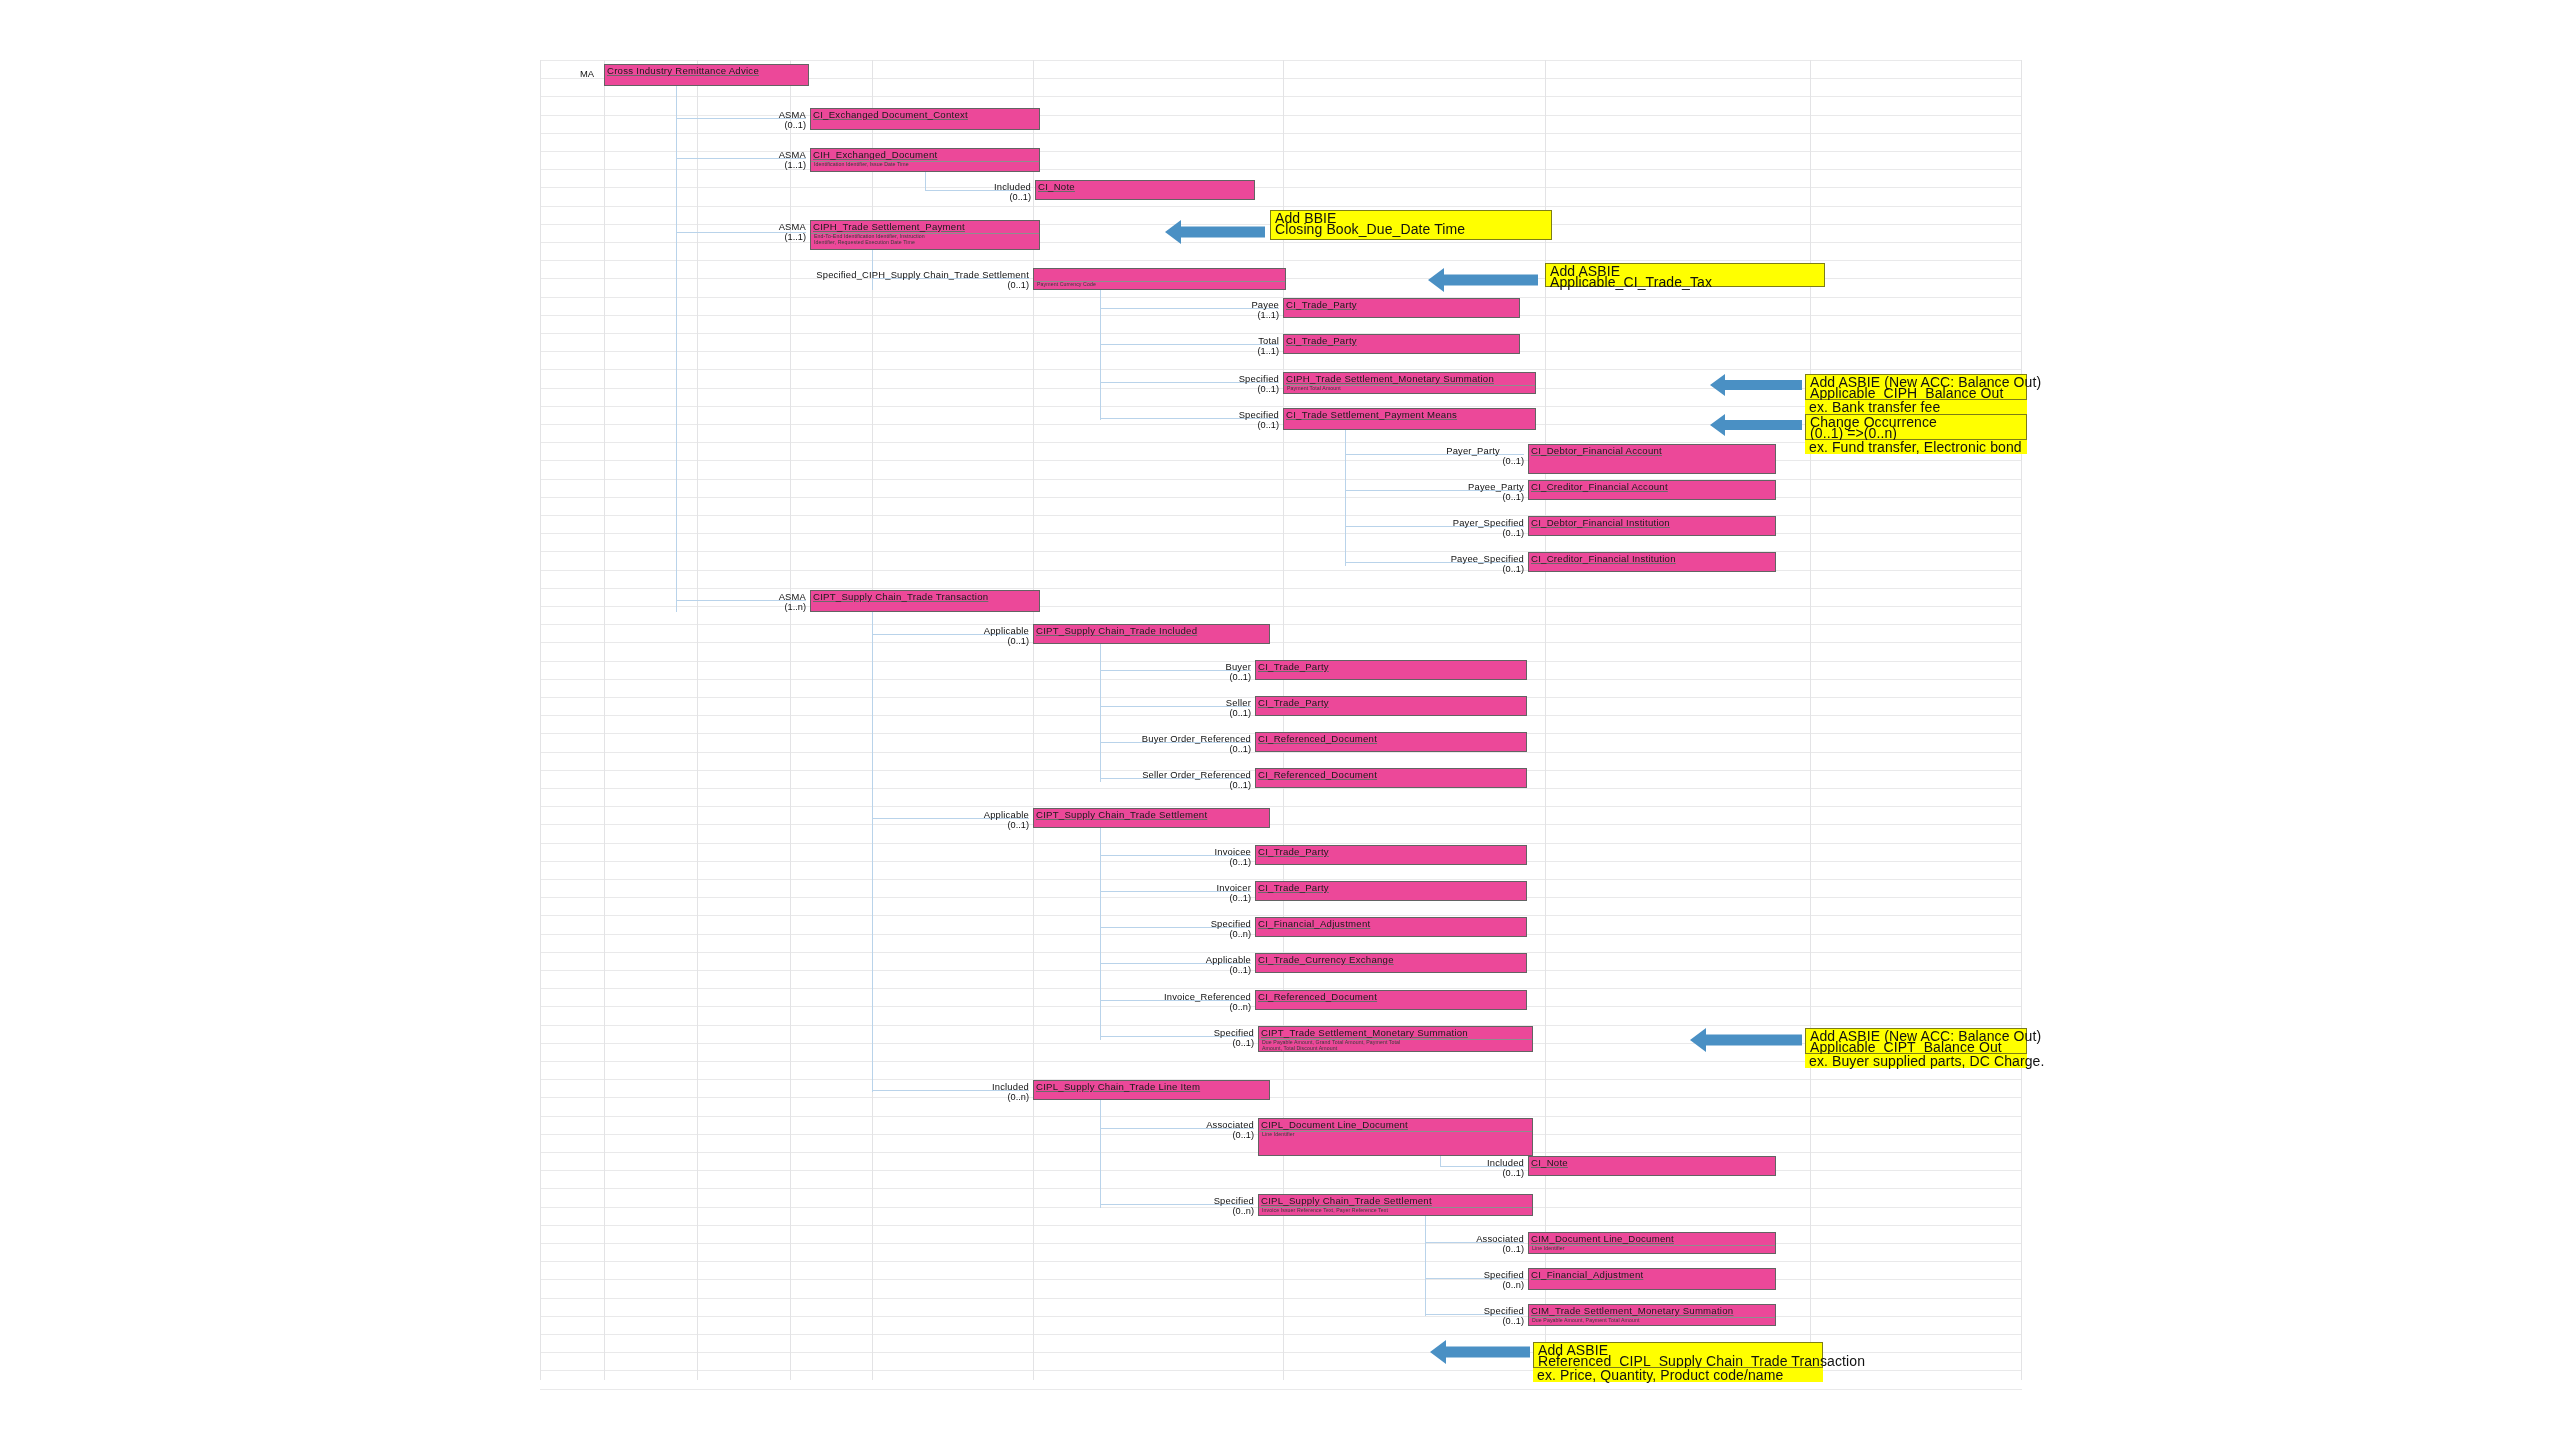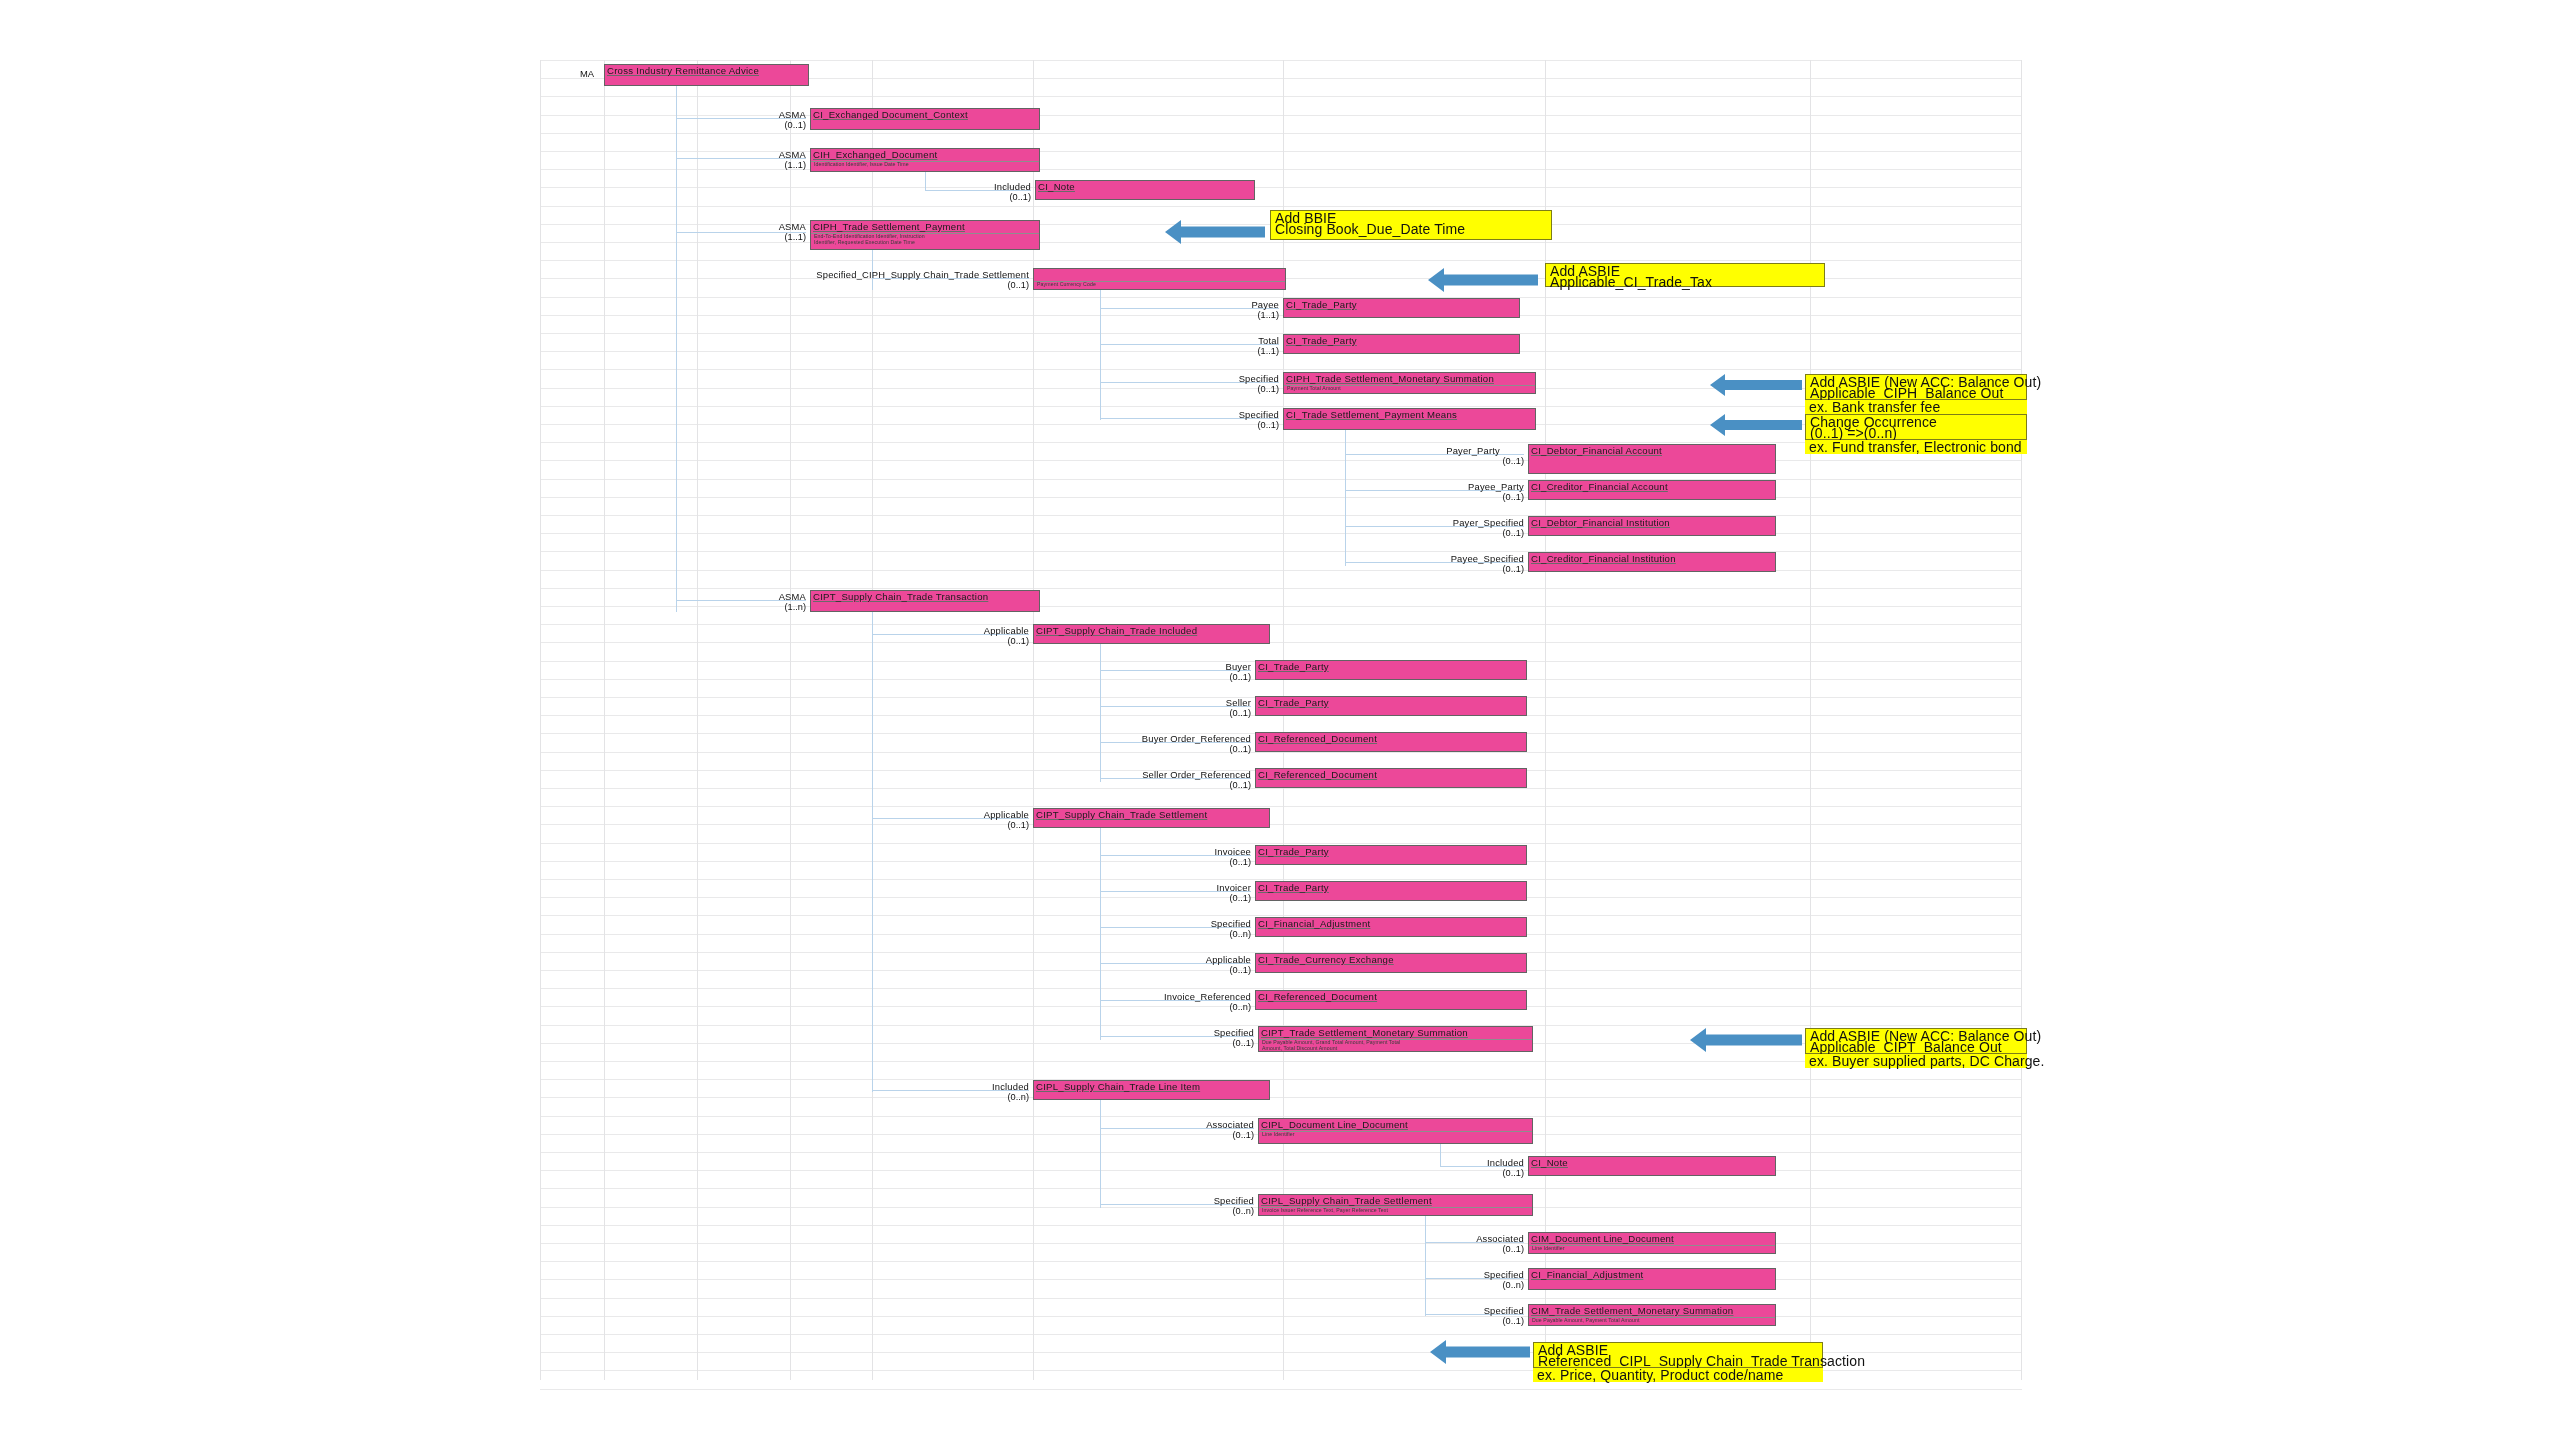--- a/index.html
+++ b/index.html
@@ -329,21 +329,21 @@
         <div class="at">Due Payable Amount, Grand Total Amount, Payment Total
 Amount, Total Discount Amount</div>
       </div>
       <div class="role" style="left:729px;top:1081px;width:300px;">Included</div>
       <div class="card" style="left:729px;top:1092px;width:300px;">(0..n)</div>
       <div class="node" style="left:1033px;top:1080px;width:237px;height:20px;">
         <div class="nm">CIPL_Supply Chain_Trade Line Item</div>
       </div>
       <div class="role" style="left:954px;top:1119px;width:300px;">Associated</div>
       <div class="card" style="left:954px;top:1130px;width:300px;">(0..1)</div>
-      <div class="node hdrline" style="left:1258px;top:1118px;width:275px;height:26px;">
+      <div class="node hdrline" style="left:1258px;top:1118px;width:275px;height:38px;">
         <div class="nm">CIPL_Document Line_Document</div>
         <div class="at">Line Identifier</div>
       </div>
       <div class="role" style="left:1224px;top:1157px;width:300px;">Included</div>
       <div class="card" style="left:1224px;top:1168px;width:300px;">(0..1)</div>
       <div class="node" style="left:1528px;top:1156px;width:248px;height:20px;">
         <div class="nm">CI_Note</div>
       </div>
       <div class="role" style="left:954px;top:1195px;width:300px;">Specified</div>
       <div class="card" style="left:954px;top:1206px;width:300px;">(0..n)</div>

